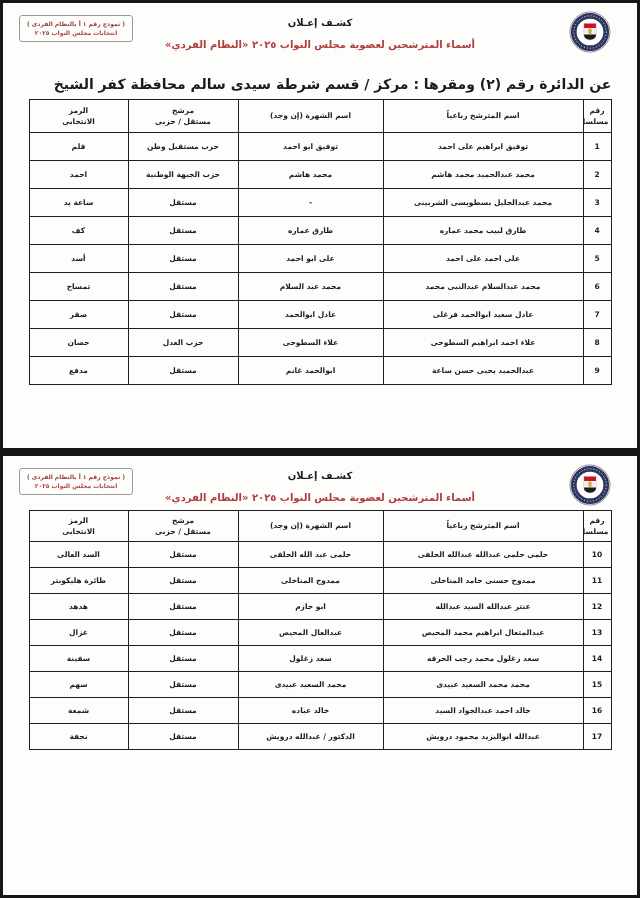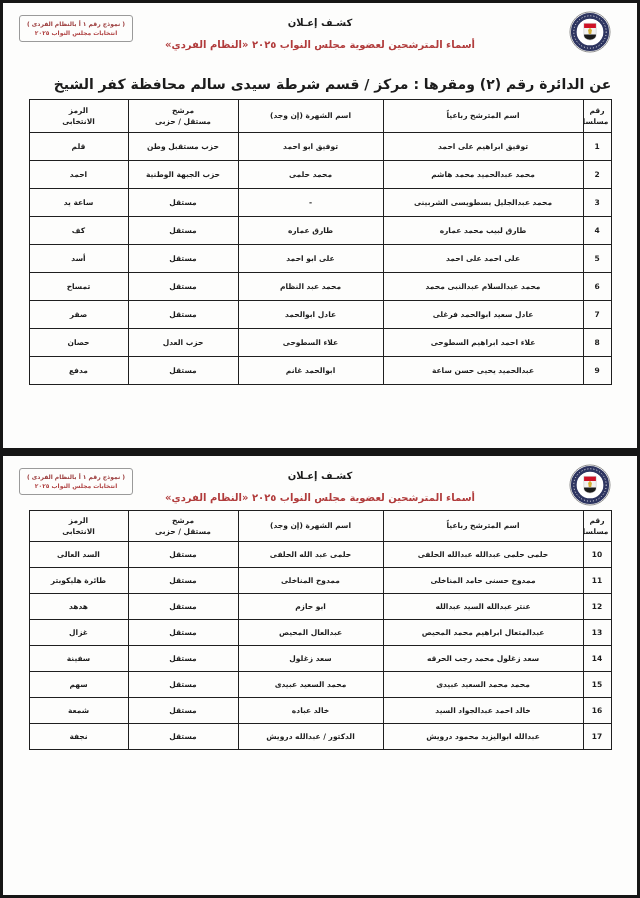--- a/index.html
+++ b/index.html
@@ -123,21 +123,21 @@
           <tr>
             <td class="cell-serial">1</td>
             <td class="cell-name">توفيق ابراهيم على احمد</td>
             <td class="cell-famous">توفيق ابو احمد</td>
             <td class="cell-affiliation">حزب مستقبل وطن</td>
             <td class="cell-symbol">قلم</td>
           </tr>
           <tr>
             <td class="cell-serial">2</td>
             <td class="cell-name">محمد عبدالحميد محمد هاشم</td>
-            <td class="cell-famous">محمد حلمى</td>
+            <td class="cell-famous">محمد هاشم</td>
             <td class="cell-affiliation">حزب الجبهة الوطنية</td>
             <td class="cell-symbol">احمد</td>
           </tr>
           <tr>
             <td class="cell-serial">3</td>
             <td class="cell-name">محمد عبدالجليل بسطويسى الشربينى</td>
             <td class="cell-famous">-</td>
             <td class="cell-affiliation">مستقل</td>
             <td class="cell-symbol">ساعة يد</td>
           </tr>
@@ -151,21 +151,21 @@
           <tr>
             <td class="cell-serial">5</td>
             <td class="cell-name">على احمد على احمد</td>
             <td class="cell-famous">على ابو احمد</td>
             <td class="cell-affiliation">مستقل</td>
             <td class="cell-symbol">أسد</td>
           </tr>
           <tr>
             <td class="cell-serial">6</td>
             <td class="cell-name">محمد عبدالسلام عبدالنبى محمد</td>
-            <td class="cell-famous">محمد عبد النظام</td>
+            <td class="cell-famous">محمد عبد السلام</td>
             <td class="cell-affiliation">مستقل</td>
             <td class="cell-symbol">تمساح</td>
           </tr>
           <tr>
             <td class="cell-serial">7</td>
             <td class="cell-name">عادل سعيد ابوالحمد فرغلى</td>
             <td class="cell-famous">عادل ابوالحمد</td>
             <td class="cell-affiliation">مستقل</td>
             <td class="cell-symbol">صقر</td>
           </tr>

